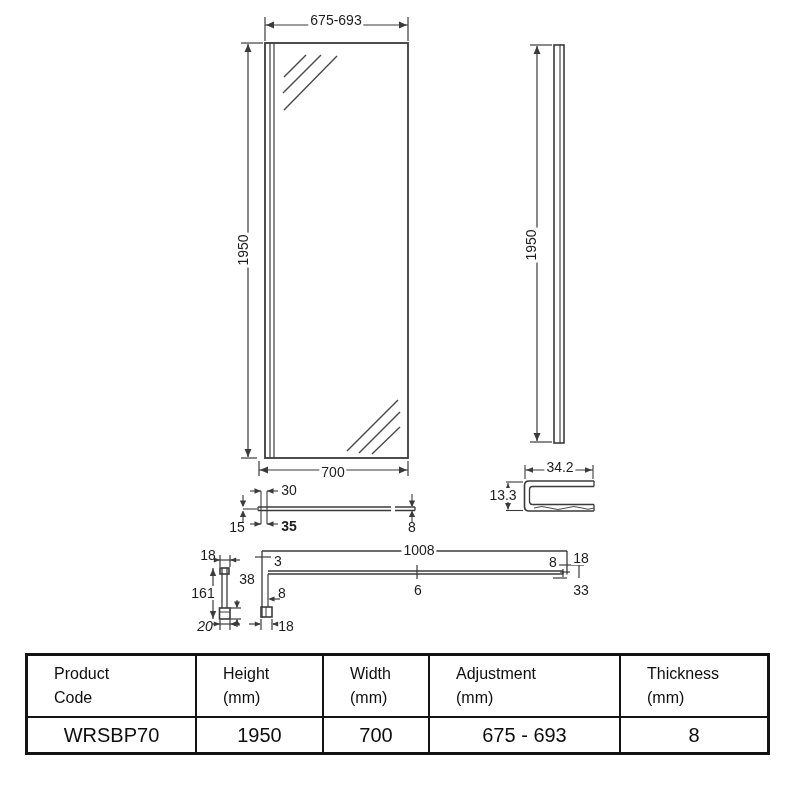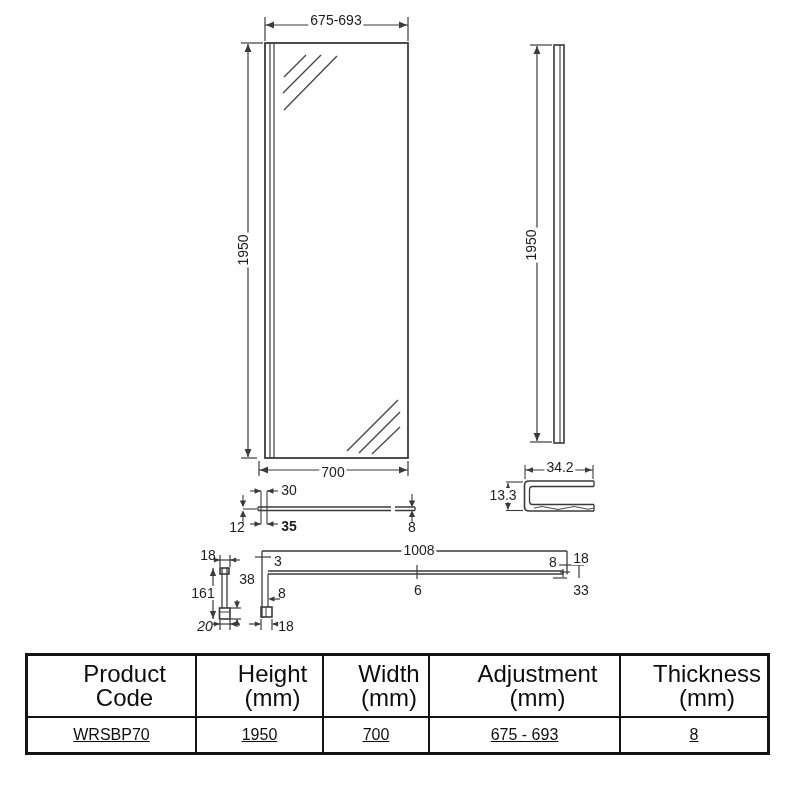--- a/index.html
+++ b/index.html
@@ -9,24 +9,24 @@
   .lbl{position:absolute;font-size:14px;color:#1c1c1c;line-height:1;white-space:nowrap;
        transform:translate(-50%,-50%);}
   .bg{background:#fff;padding:0 2px;}
   .rot{transform:translate(-50%,-50%) rotate(-90deg);}
   
   #spec-table{position:absolute;left:25px;top:653px;width:745px;height:102px;
       box-sizing:border-box;border:3px solid #141414;display:grid;
       grid-template-columns:169px 127px 106px 191px 146px;
       grid-template-rows:62px 34px;color:#0d0d0d;}
   .th{box-sizing:border-box;border-right:2px solid #141414;border-bottom:2px solid #141414;
-      display:flex;flex-direction:column;justify-content:center;align-items:center;
-      font-size:24px;line-height:24px;padding-left:26px;}
+      display:flex;flex-direction:column;justify-content:center;
+      font-size:16px;line-height:24px;padding-left:26px;}
   .td{box-sizing:border-box;border-right:2px solid #141414;display:flex;
-      justify-content:center;align-items:center;font-size:16px;text-decoration:underline;}
+      justify-content:center;align-items:center;font-size:20px;}
   .th:nth-child(5),.td:last-child{border-right:none;}
 </style>
 </head>
 <body>
 
 <div id="stage">
 
   <svg width="800" height="800" viewBox="0 0 800 800" stroke="#3b3b3b" fill="none" stroke-width="1.4">
 
     <g>
@@ -193,21 +193,21 @@
       <line x1="553" y1="578" x2="567" y2="578"></line>
     </g>
   </svg>
 
   <span class="lbl bg" style="left:336px;top:20px;">675-693</span>
   <span class="lbl rot bg" style="left:243px;top:250px;">1950</span>
   <span class="lbl bg" style="left:333px;top:472px;">700</span>
   <span class="lbl rot bg" style="left:531px;top:245px;">1950</span>
 
   <span class="lbl" style="left:289px;top:490px;">30</span>
-  <span class="lbl" style="left:237px;top:527px;">12</span>
+  <span class="lbl" style="left:237px;top:527px;">15</span>
   <span class="lbl" style="left:289px;top:526px;font-weight:bold;">35</span>
   <span class="lbl" style="left:412px;top:527px;">8</span>
 
   <span class="lbl bg" style="left:560px;top:467px;">34.2</span>
   <span class="lbl bg" style="left:503px;top:495px;">13.3</span>
 
   <span class="lbl" style="left:208px;top:555px;">18</span>
   <span class="lbl bg" style="left:203px;top:593px;">161</span>
   <span class="lbl" style="left:247px;top:579px;">38</span>
   <span class="lbl" style="left:205px;top:626px;font-style:italic;">20</span>

